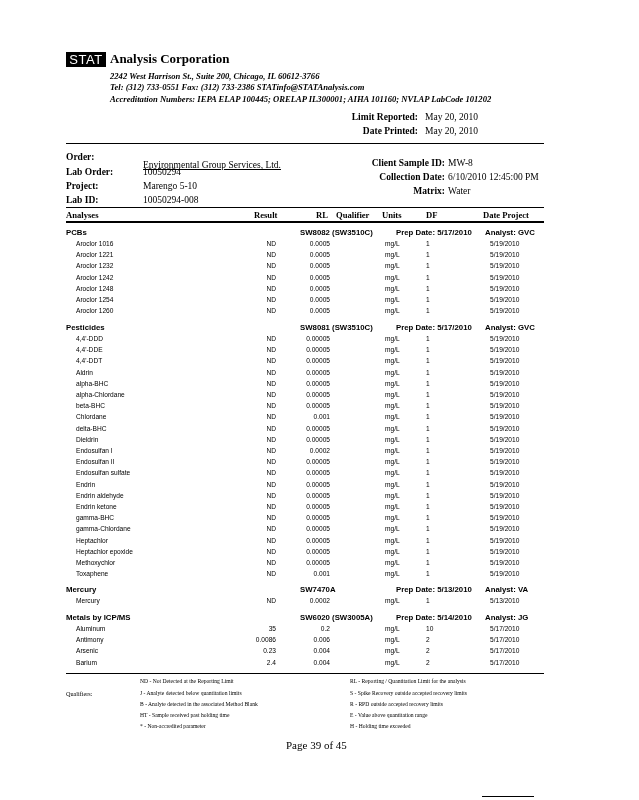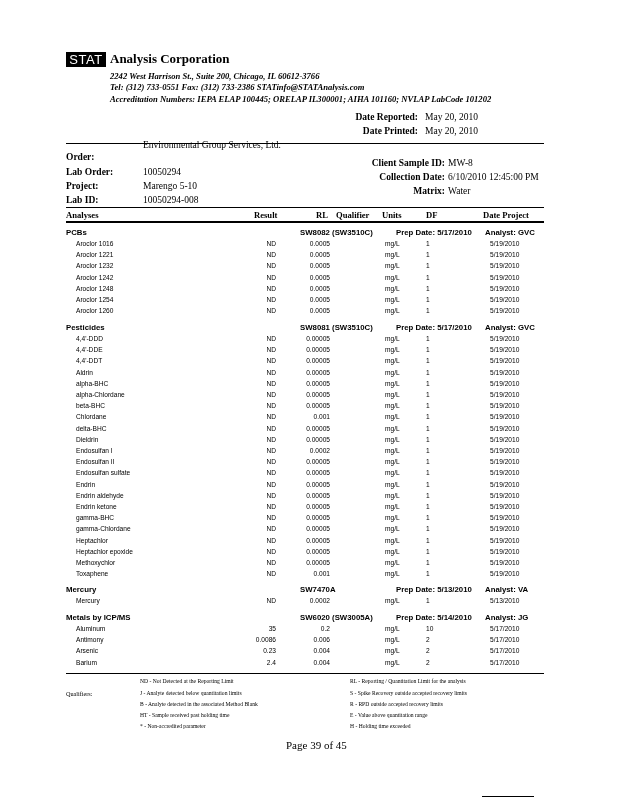--- a/index.html
+++ b/index.html
@@ -33,29 +33,29 @@
 </style>
 </head>
 <body>
 
 <div class="abs logo-box">STAT</div>
 <div class="abs company">Analysis Corporation</div>
 <div class="abs addr" style="top:71px;">2242 West Harrison St., Suite 200, Chicago, IL 60612-3766</div>
 <div class="abs addr" style="top:82px;">Tel: (312) 733-0551  Fax: (312) 733-2386  STATinfo@STATAnalysis.com</div>
 <div class="abs addr" style="top:94px;">Accreditation Numbers: IEPA ELAP 100445; ORELAP IL300001; AIHA 101160; NVLAP LabCode 101202</div>
 
-<div class="abs dates-label" style="left:308px; top:112px;">Date Reported:</div>
+<div class="abs dates-label" style="left:308px; top:112px;">Limit Reported:</div>
 <div class="abs dates-value" style="left:425px; top:112px;">May 20, 2010</div>
 <div class="abs dates-label" style="left:308px; top:126px;">Date Printed:</div>
 <div class="abs dates-value" style="left:425px; top:126px;">May 20, 2010</div>
 
 <div class="hr" style="left:66px; top:143px; width:478px; height:1px;"></div>
 
 <div class="abs info-label" style="top:152px;">Order:</div>
-<div class="abs info-value" style="top:140px;">Environmental Group Services, Ltd.</div>
+<div class="abs info-value" style="top:160px;text-decoration:underline;">Environmental Group Services, Ltd.</div>
 <div class="abs info-label" style="top:167px;">Lab Order:</div>
 <div class="abs info-value" style="top:167px;">10050294</div>
 <div class="abs info-label" style="top:181px;">Project:</div>
 <div class="abs info-value" style="top:181px;">Marengo 5-10</div>
 <div class="abs info-label" style="top:195px;">Lab ID:</div>
 <div class="abs info-value" style="top:195px;">10050294-008</div>
 
 <div class="abs rinfo-label" style="top:158px;">Client Sample ID:</div>
 <div class="abs rinfo-value" style="top:158px;">MW-8</div>
 <div class="abs rinfo-label" style="top:172px;">Collection Date:</div>

